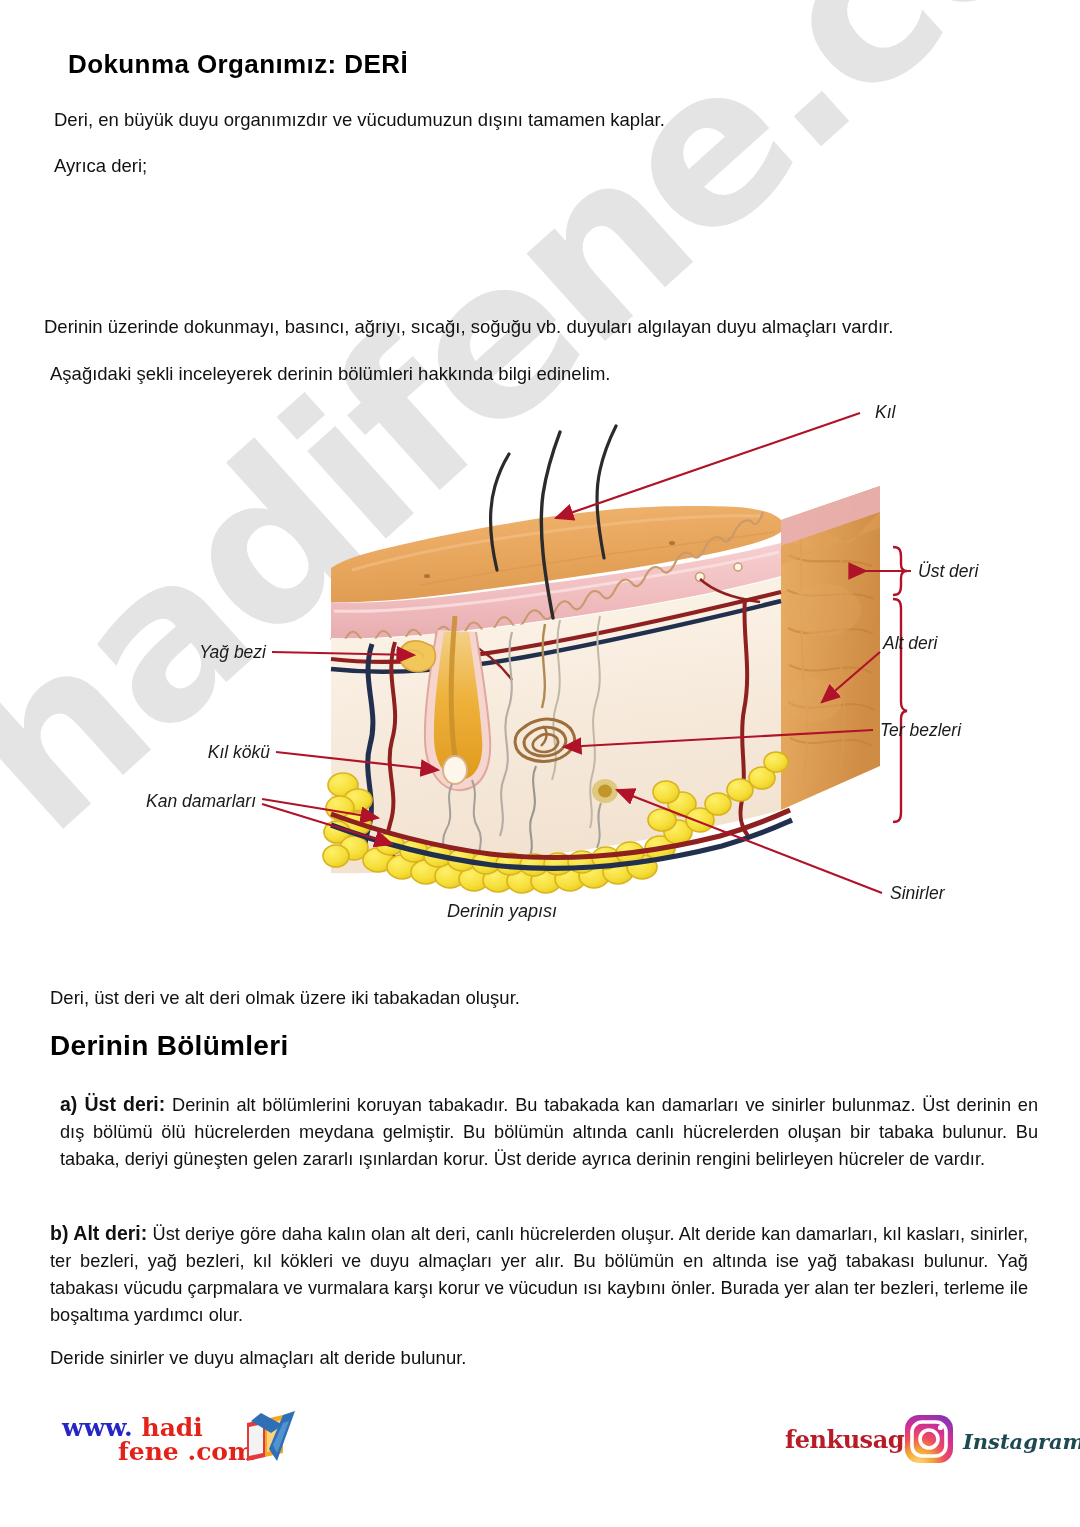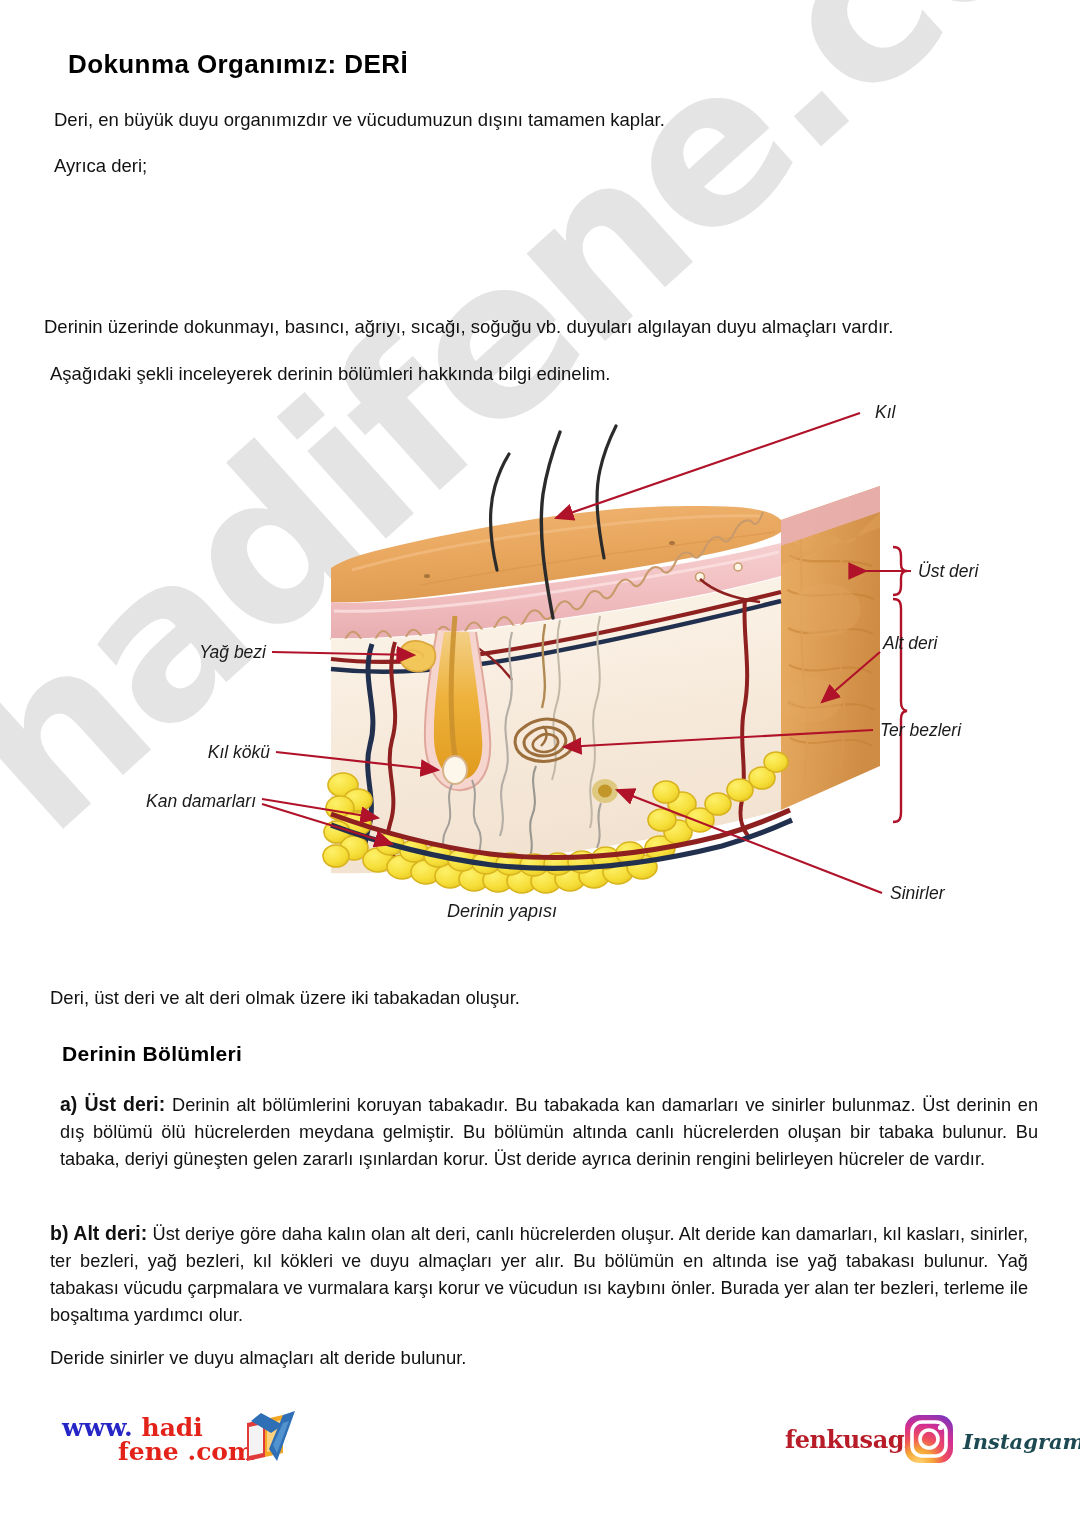--- a/index.html
+++ b/index.html
@@ -59,21 +59,21 @@
     position:absolute;left:48px;top:200px;
     margin:0;padding:0;list-style:none;
     font-size:18.5px;line-height:25.5px;color:#111;
   }
   .para.alm{left:44px;top:314px;}
   .para.asagi{left:50px;top:361px;}
   .para.iki{left:50px;top:985px;}
 
   h2.subtitle{
     position:absolute;left:50px;top:1030px;
-    margin:12px;font-size:21px;font-weight:bold;color:#000;
+    margin:0;font-size:28px;font-weight:bold;color:#000;
     letter-spacing:.3px;
   }
 
   .block{
     position:absolute;
     width:978px;
     font-size:18.2px;line-height:27px;
     text-align:justify;
     color:#111;
   }

